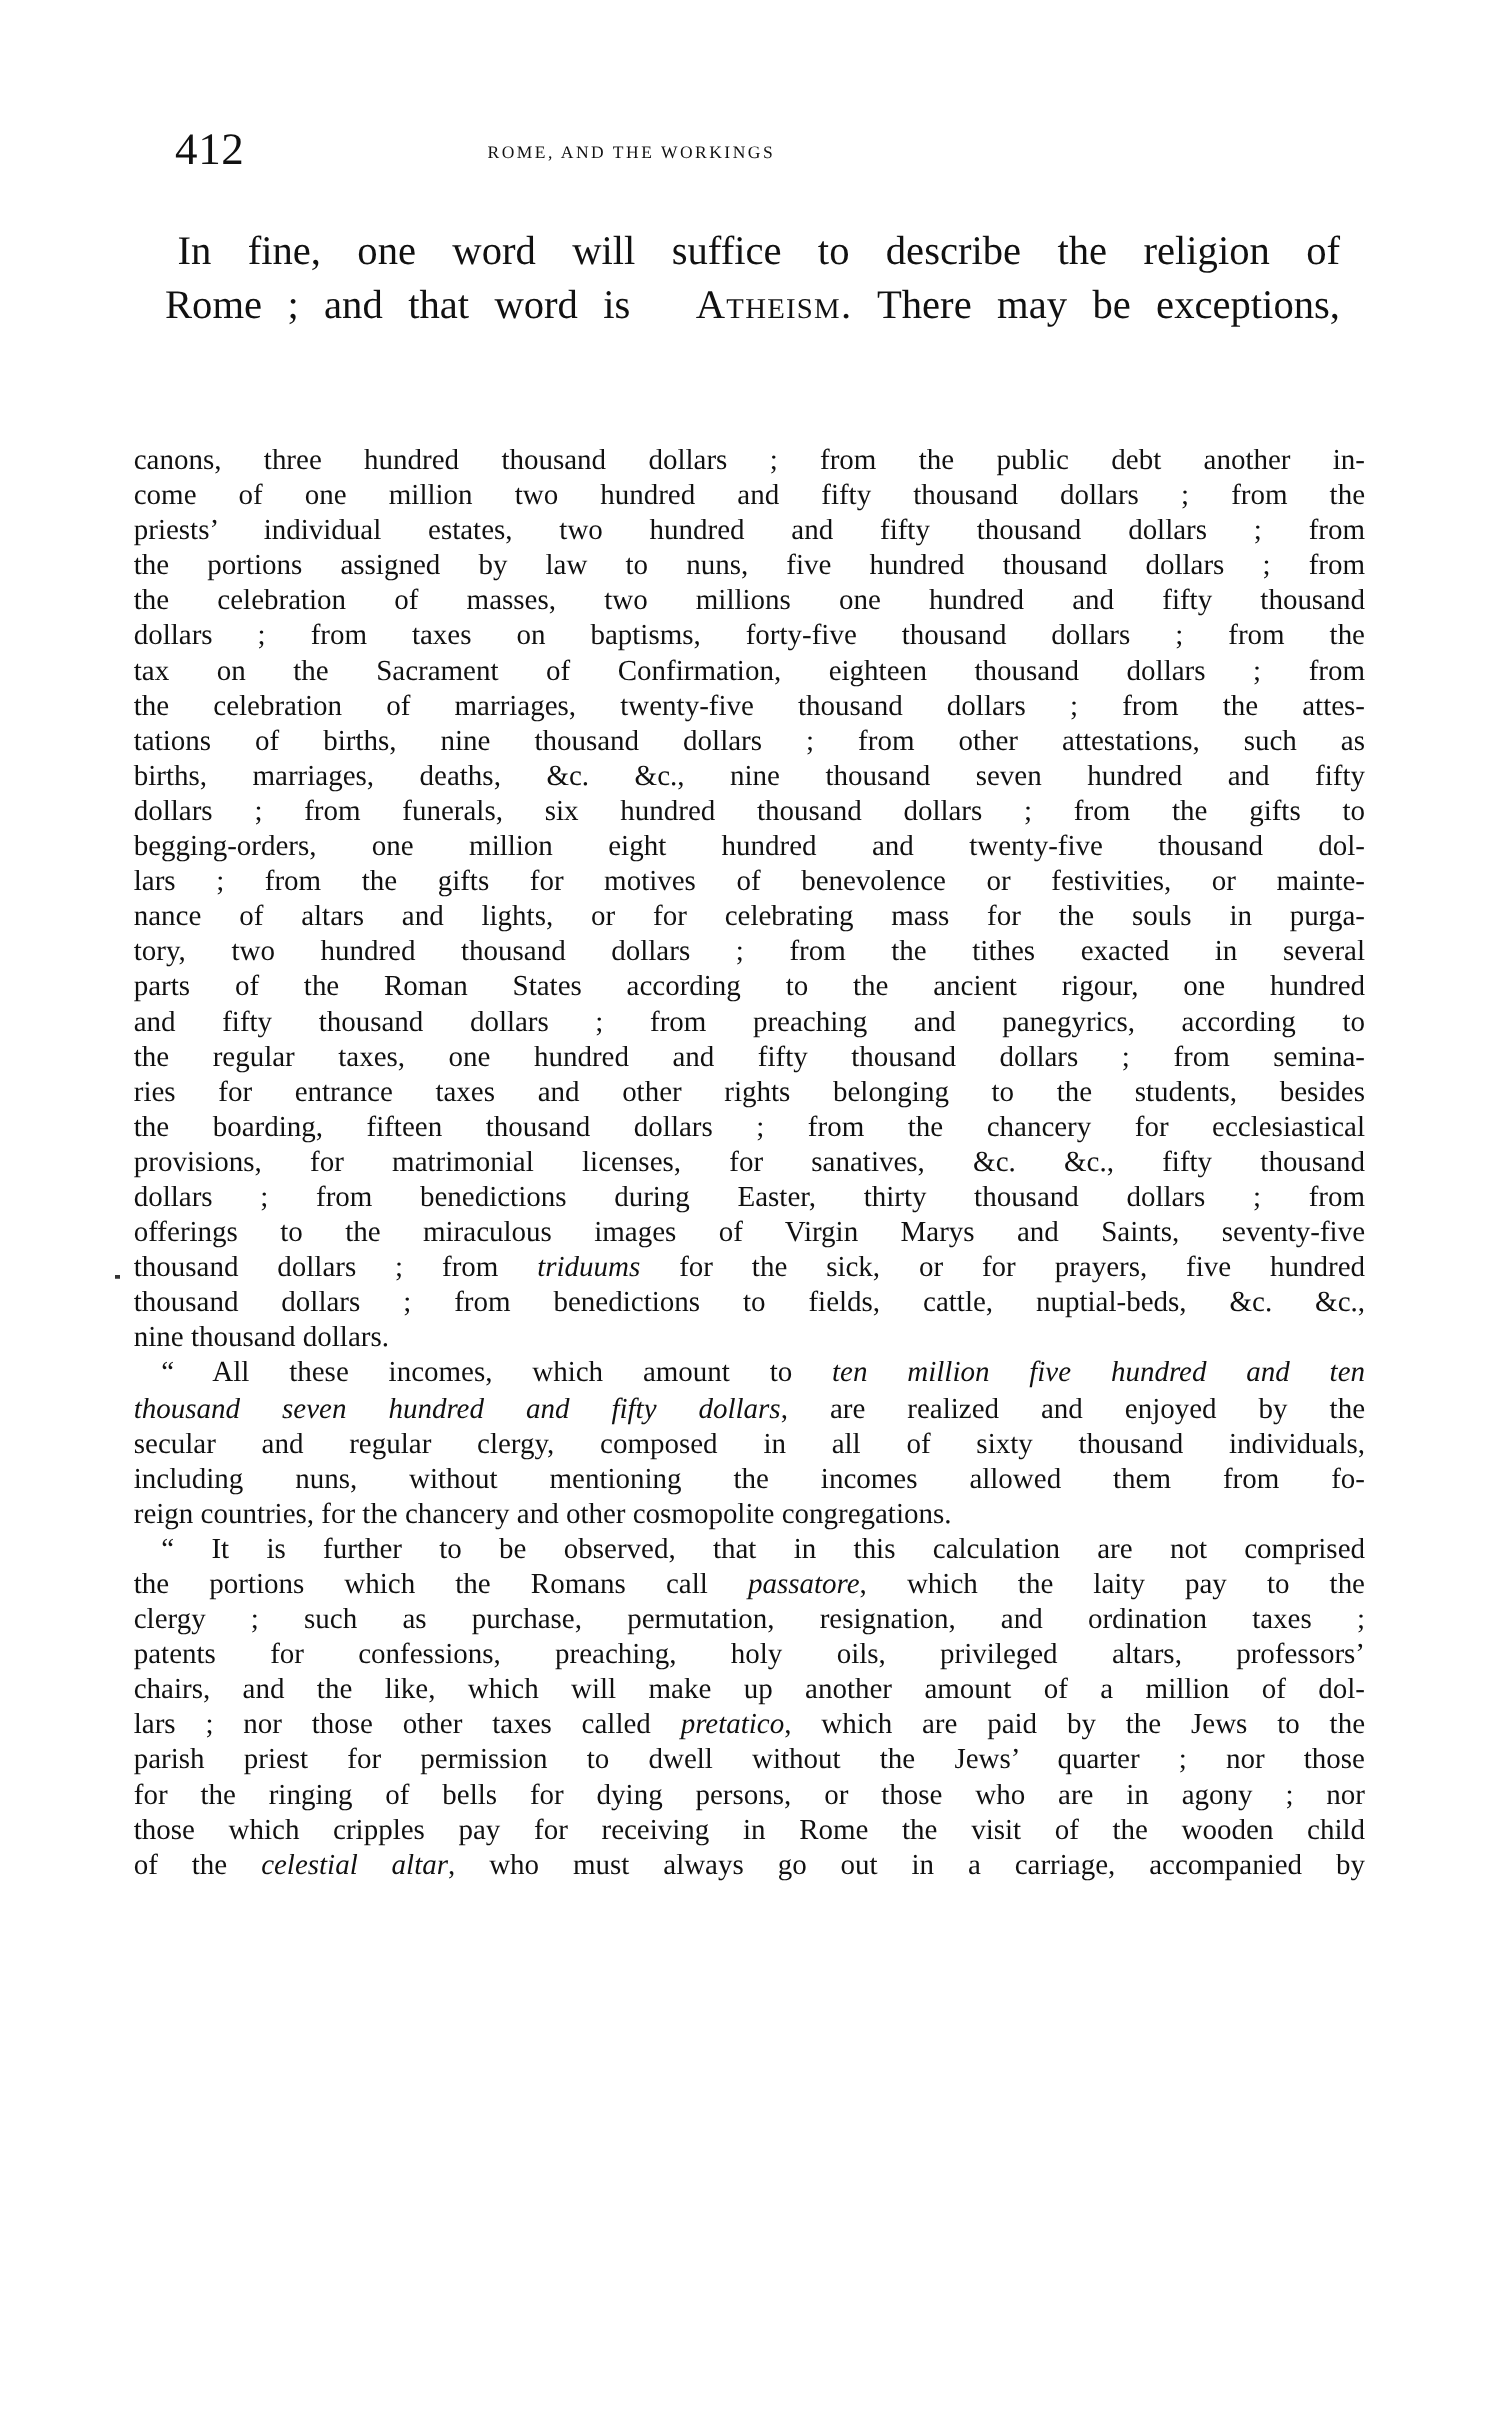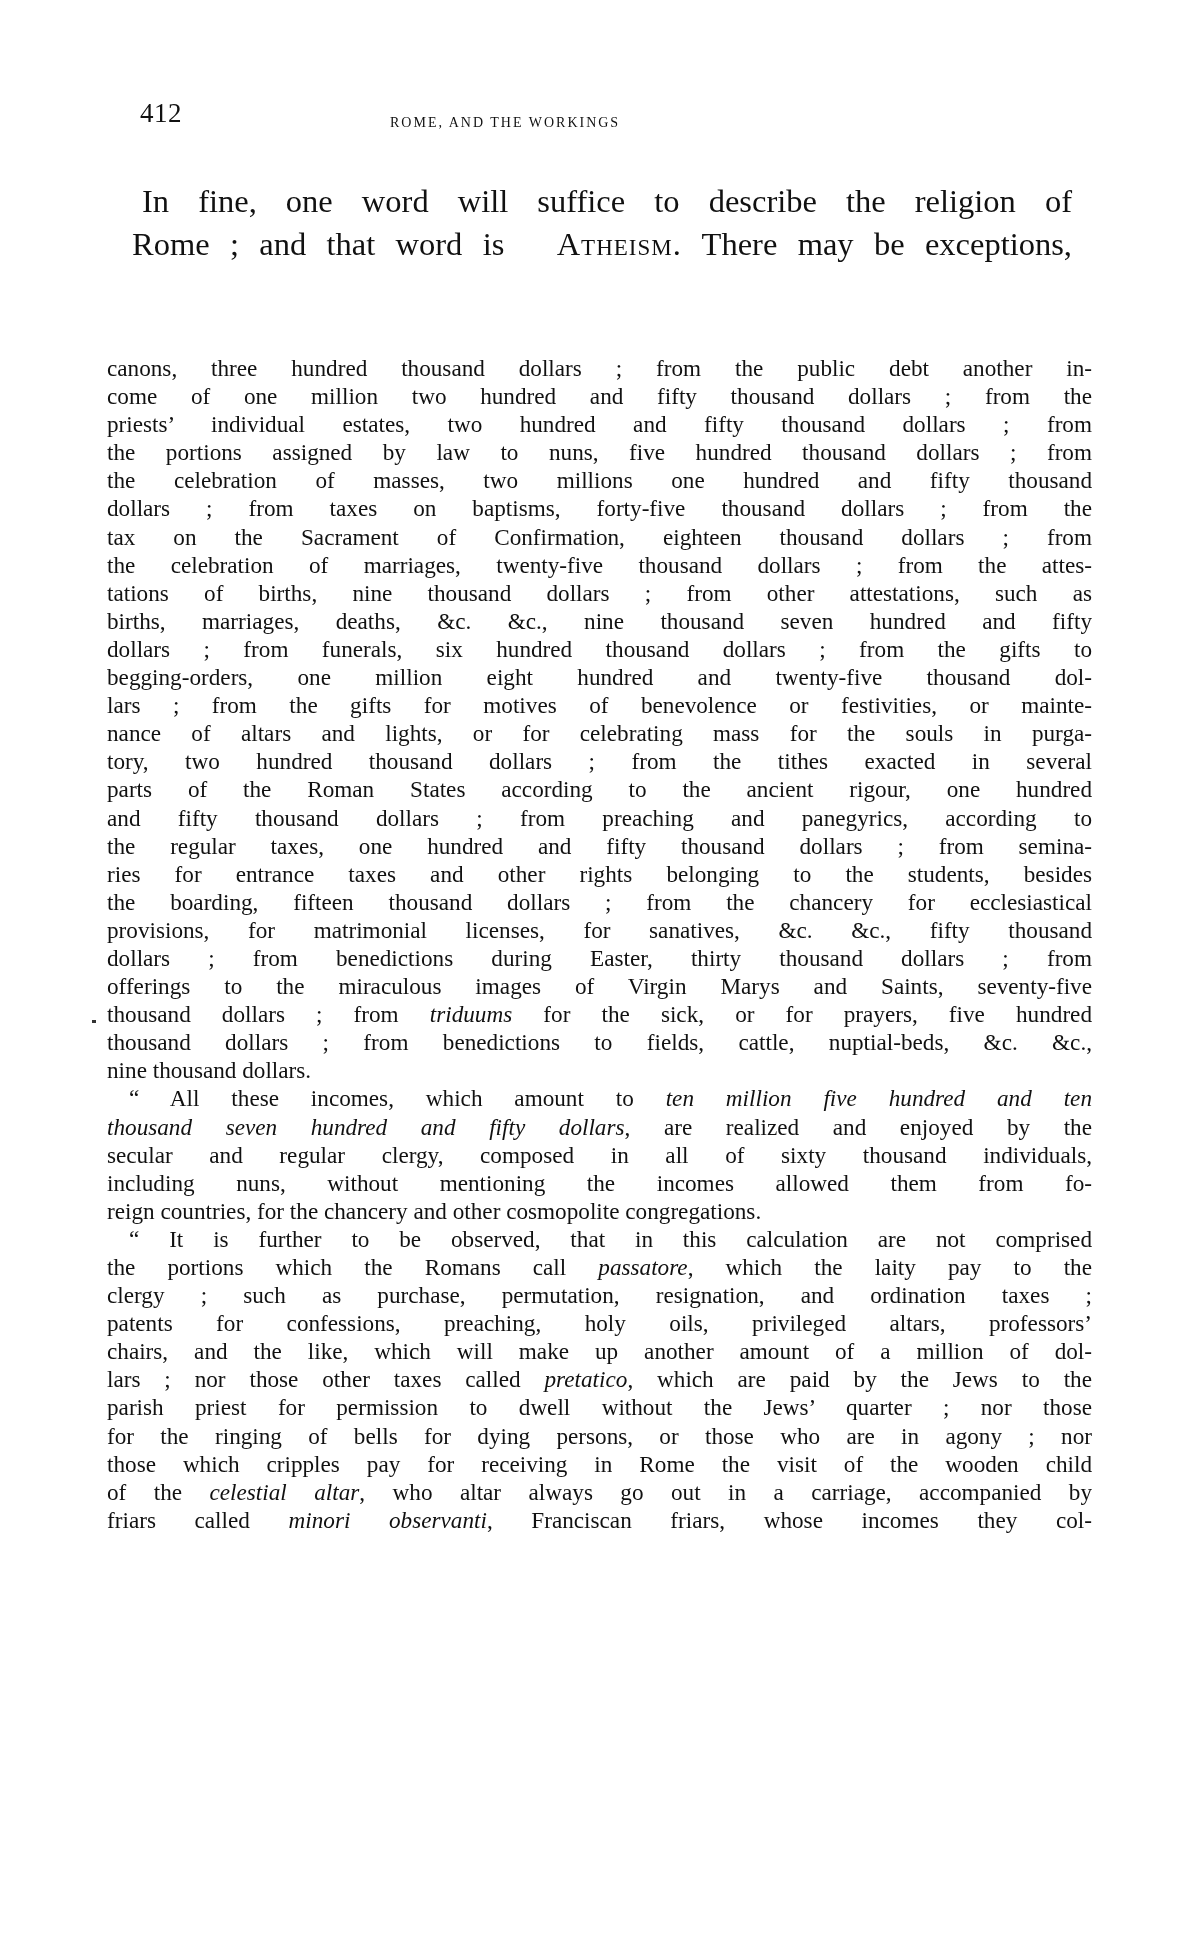--- a/index.html
+++ b/index.html
@@ -1,21 +1,21 @@
 <!DOCTYPE html>
 <html><head>
 <meta charset="utf-8">
 <style>
   html, body { margin: 0; padding: 0; background: #ffffff; }
   body {
     width: 1193px; height: 1934px; position: relative; overflow: hidden;
     font-family: "Liberation Serif", "DejaVu Serif", serif; color: #111;
   }
   .page-number {
-    position: absolute; left: 140px; top: 98px; font-size: 27px; letter-spacing: 0.5px;
+    position: absolute; left: 140px; top: 98px; font-size: 36px; letter-spacing: 0.5px;
   }
   .running-head {
     position: absolute; left: 390px; top: 115px; font-size: 14px; letter-spacing: 2px;
   }
   .intro {
     position: absolute; left: 132px; top: 180px; width: 940px;
     font-size: 32.5px; line-height: 43px;
   }
   .intro .line { display: block; white-space: nowrap; text-align: justify; text-align-last: justify; }
   .intro .line.first { padding-left: 10px; }
@@ -82,16 +82,15 @@
 
     <span class="line indent">“ It is further to be observed, that in this calculation are not comprised</span>
     <span class="line"><span>the portions which the Romans call </span><i>passatore</i><span>, which the laity pay to the</span></span>
     <span class="line">clergy ; such as purchase, permutation, resignation, and ordination taxes ;</span>
     <span class="line">patents for confessions, preaching, holy oils, privileged altars, professors’</span>
     <span class="line">chairs, and the like, which will make up another amount of a million of dol-</span>
     <span class="line"><span>lars ; nor those other taxes called </span><i>pretatico</i><span>, which are paid by the Jews to the</span></span>
     <span class="line">parish priest for permission to dwell without the Jews’ quarter ; nor those</span>
     <span class="line">for the ringing of bells for dying persons, or those who are in agony ; nor</span>
     <span class="line">those which cripples pay for receiving in Rome the visit of the wooden child</span>
-    <span class="line"><span>of the </span><i>celestial altar</i><span>, who altar always go out in a carriage, accompanied by</span></span>
-    <span class="line"><span>friars called </span><i>minori observanti</i><span>, Franciscan friars, whose incomes they col-</span></span>
+    <span class="line"><span>of the </span><i>celestial altar</i><span>, who must always go out in a carriage, accompanied by</span></span>
   </div>
 </div>
 
 </body></html>

